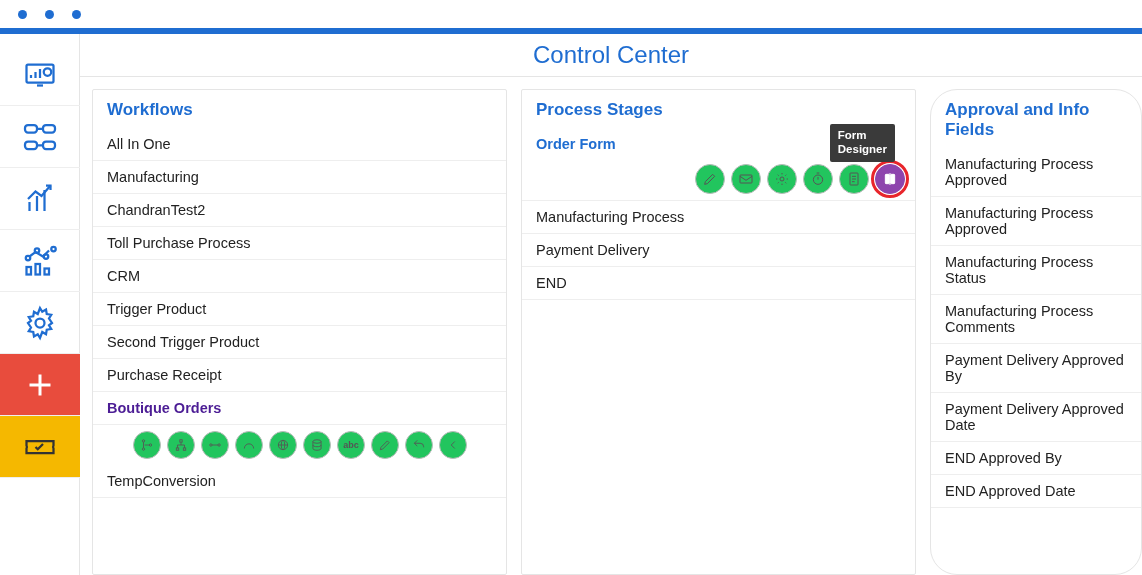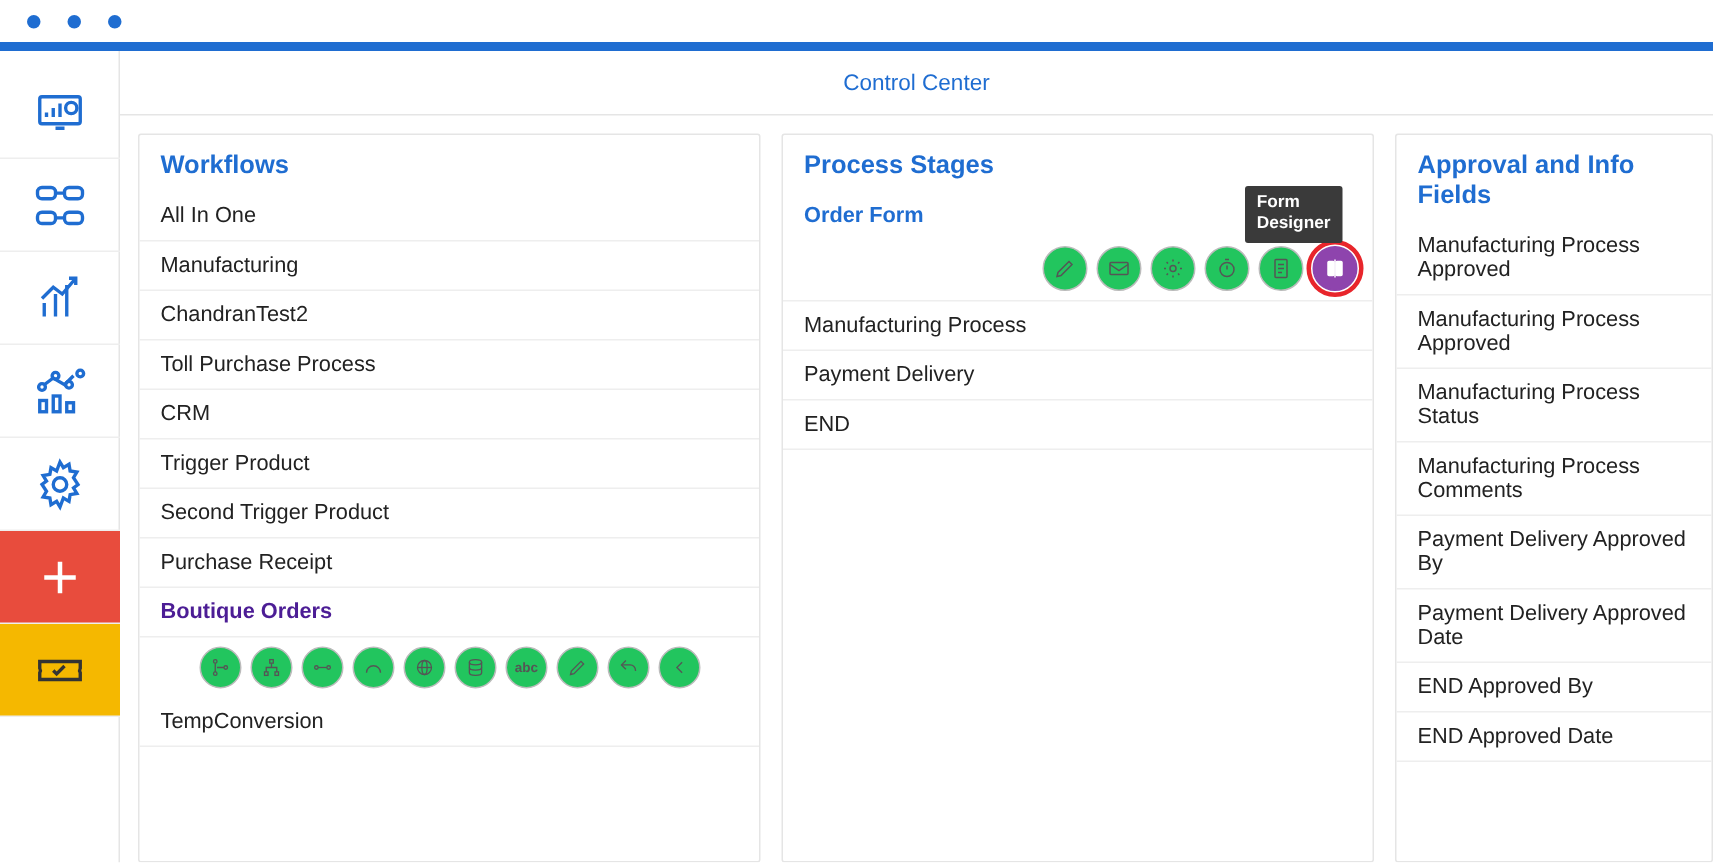--- a/index.html
+++ b/index.html
@@ -12,28 +12,28 @@
 
 .app { display: flex; height: calc(575px - 34px); }
 
 .sidebar { width: 80px; background: #fff; border-right: 1px solid #e5e5e5; display: flex; flex-direction: column; align-items: center; padding-top: 10px; gap: 0; }
 .side-item { width: 80px; height: 62px; display: flex; align-items: center; justify-content: center; border-bottom: 1px solid #eee; cursor: pointer; }
 .side-item svg { width: 36px; height: 36px; }
 .side-item.add { background: #e84c3d; }
 .side-item.ticket { background: #f5b800; }
 
 .main { flex: 1; display: flex; flex-direction: column; }
-.page-title { height: 43px; display: flex; align-items: center; justify-content: center; color: #1f6dd1; font-size: 15px; font-weight: 500; border-bottom: 1px solid #e5e5e5; }
+.page-title { height: 43px; display: flex; align-items: center; justify-content: center; color: #1f6dd1; font-size: 24px; font-weight: 500; border-bottom: 1px solid #e5e5e5; }
 
 .cols { display: flex; flex: 1; gap: 14px; padding: 12px 0 0 12px; overflow: hidden; }
 .panel { background: #fff; border: 1px solid #e5e5e5; border-radius: 2px; display: flex; flex-direction: column; }
 .panel-title { color: #1f6dd1; font-size: 17px; font-weight: 600; padding: 10px 14px 8px; }
 .panel.workflows { width: 415px; }
 .panel.stages { width: 395px; position: relative; }
-.panel.fields { flex: 1; min-width: 200px; }
+.panel.fields { flex: 1; min-width: 200px; border-radius: 27px; }
 
 .list { display: flex; flex-direction: column; }
 .list-item { padding: 8px 14px; border-bottom: 1px solid #eee; font-size: 14.5px; color: #222; cursor: pointer; }
 .list-item.selected { color: #4c1d95; font-weight: 600; }
 .list-item.stage-selected { color: #1f6dd1; font-weight: 600; padding-bottom: 48px; position: relative; }
 
 .icon-row { position: absolute; right: 10px; bottom: 6px; display: flex; gap: 6px; }
 .circ-btn { width: 30px; height: 30px; border: 1px solid #bbb; border-radius: 50%; display: flex; align-items: center; justify-content: center; background: #22c55e; cursor: pointer; }
 .circ-btn svg { width: 16px; height: 16px; }
 .circ-btn.fd { background: #8e44ad; border-color: #8e44ad; }

